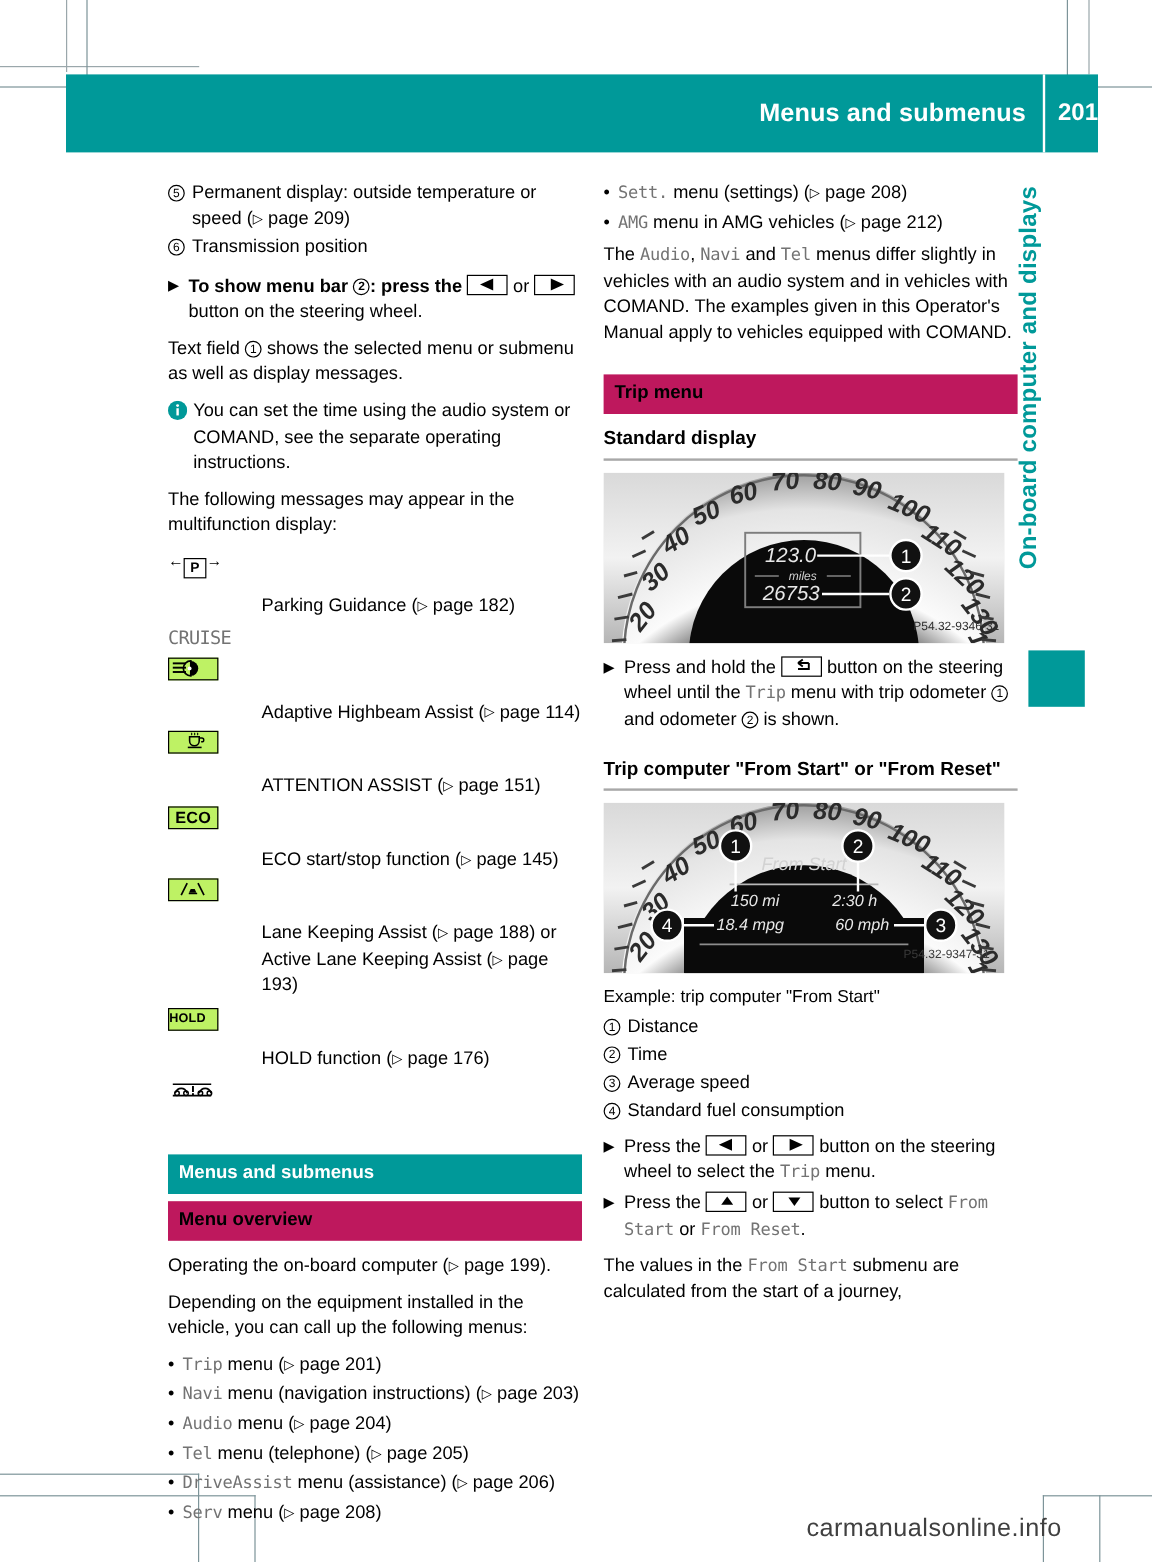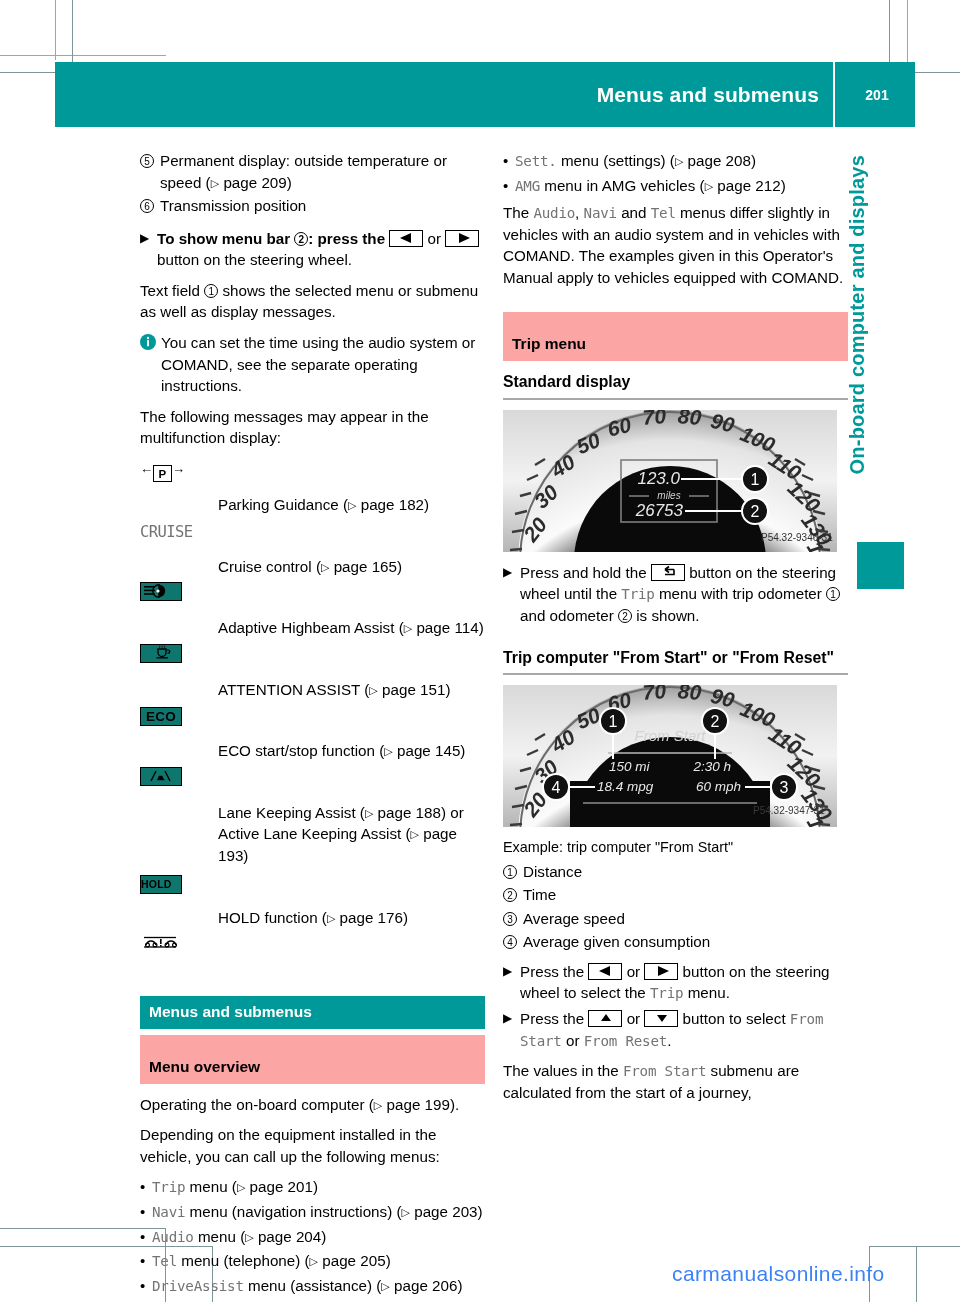--- a/index.html
+++ b/index.html
@@ -22,22 +22,22 @@
     position: absolute; left: 55px; top: 62px; width: 860px; height: 65px;
     background: #009999; color: #fff;
     display: flex; align-items: center; justify-content: flex-end;
   }
   .header-title {
     font-size: 21px; font-weight: bold; letter-spacing: 0.1px;
     padding-right: 14px; white-space: nowrap;
   }
   .header-sep { width: 2px; height: 65px; background: #fff; }
   .header-page {
-    font-size: 14px; font-weight: bold; width: 80px;
-    text-align: center; padding-left: 4px;
+    font-size: 20px; font-weight: bold; width: 44px;
+    text-align: right; padding-left: 4px;
   }
 
   
   .sidetab-text {
     position: absolute; left: 846px; top: 155px;
     writing-mode: vertical-rl; transform: rotate(180deg);
     color: #009999; font-size: 20px; font-weight: bold;
     white-space: nowrap; letter-spacing: 0.2px;
   }
   .sidetab-box {
@@ -87,45 +87,45 @@
   b { font-weight: bold; }
 
   
   .key {
     display: inline-block; border: 1.6px solid #000; background: #fff;
     vertical-align: -3px; text-align: center;
   }
   .key-wide { width: 34px; height: 17px; line-height: 14px; }
   .key-lbl  { font-size: 11.5px; font-weight: bold; letter-spacing: 0.2px; }
   .key svg { display: block; margin: 0 auto; }
-  .ico-box { border: 1.5px solid #000; background: #0f766e; display: inline-block; }
+  .ico-box { border: 1.5px solid #000; background: #bef264; display: inline-block; }
 
   
   .bar-teal {
     background: #009999; color: #fff; font-weight: bold; font-size: 15.5px;
     padding: 5px 9px 6px 9px; margin: 14px 0 0 0;
   }
   .bar-grey {
-    background: #fca5a5; color: #000; font-weight: bold; font-size: 15.5px;
-    padding: 21px 9px 6px 9px; margin: 6px 0 10px 0;
+    background: #be185d; color: #000; font-weight: bold; font-size: 15.5px;
+    padding: 5px 9px 6px 9px; margin: 6px 0 10px 0;
   }
   .subhead {
     font-weight: bold; font-size: 15.8px; margin: 10px 0 4px 0;
   }
   .rule { height: 2px; background: #a8a8a8; margin: 0 0 10px 0; }
 
   
   .cluster { position: relative; width: 334px; height: 142px; overflow: hidden; margin-bottom: 10px; background: #e8e8e8; }
   .cluster svg { display: block; }
   .caption { font-size: 14.4px; margin-bottom: 3px; }
 
   
   .watermark {
     position: absolute; left: 672px; top: 1262px;
-    font-size: 21px; color: #3b82f6; letter-spacing: 0.4px;
+    font-size: 21px; color: #404040; letter-spacing: 0.4px;
     font-family: "Liberation Sans", sans-serif;
   }
 </style>
 </head>
 <body>
 
 <div class="page">
 
   <div class="cmark h grey" style="left:0;top:55px;width:166px;"></div>
   <div class="cmark v grey" style="left:55px;top:0;height:60px;"></div>
@@ -200,21 +200,20 @@
 
     <div class="symrow">
       <span class="sym">
         <span style="font-size:13px;vertical-align:2px;">←</span><span class="key" style="width:19px;height:17px;line-height:14px;"><span class="key-lbl">P</span></span><span style="font-size:13px;vertical-align:2px;">→</span>
       </span>
       <span class="txt"><span>Parking Guidance (</span><span class="tri">▷</span>&nbsp;<span>page 182</span><span>)</span></span>
     </div>
 
     <div class="symrow">
       <span class="sym mono" style="font-size:15.5px;letter-spacing:-0.6px;">CRUISE</span>
-      <span class="txt"><span>Cruise control (</span><span class="tri">▷</span>&nbsp;<span>page 165</span><span>)</span></span>
     </div>
 
     <div class="symrow">
       <span class="sym">
         <span class="ico-box" style="width:42px;height:19px;">
           <svg width="39" height="16" viewBox="0 0 39 16">
             <rect x="3" y="3" width="11" height="1.6" fill="#000"></rect>
               <rect x="3" y="6.6" width="11" height="1.6" fill="#000"></rect>
               <rect x="3" y="10.2" width="11" height="1.6" fill="#000"></rect>
             <path d="M18 1.8 A6.2 6.2 0 0 1 18 14.2 Z" fill="#000"></path>
@@ -511,21 +510,21 @@
     <div class="drow">
       <span class="mk"><span class="cir">2</span></span>
       <span class="bd">Time</span>
     </div>
     <div class="drow">
       <span class="mk"><span class="cir">3</span></span>
       <span class="bd">Average speed</span>
     </div>
     <div class="drow" style="margin-bottom:8px;">
       <span class="mk"><span class="cir">4</span></span>
-      <span class="bd">Average given consumption</span>
+      <span class="bd">Standard fuel consumption</span>
     </div>
 
     <div class="steprow" style="margin-bottom:4px;">
       <span class="mk arrow-step">▶</span>
       <span class="bd">
         <span>Press the</span>
         <span class="key key-wide"><svg width="34" height="14" viewBox="0 0 34 14">
               <polygon points="21,2 21,12 10,7" fill="#000"></polygon>
             </svg></span>
         <span>or</span>

